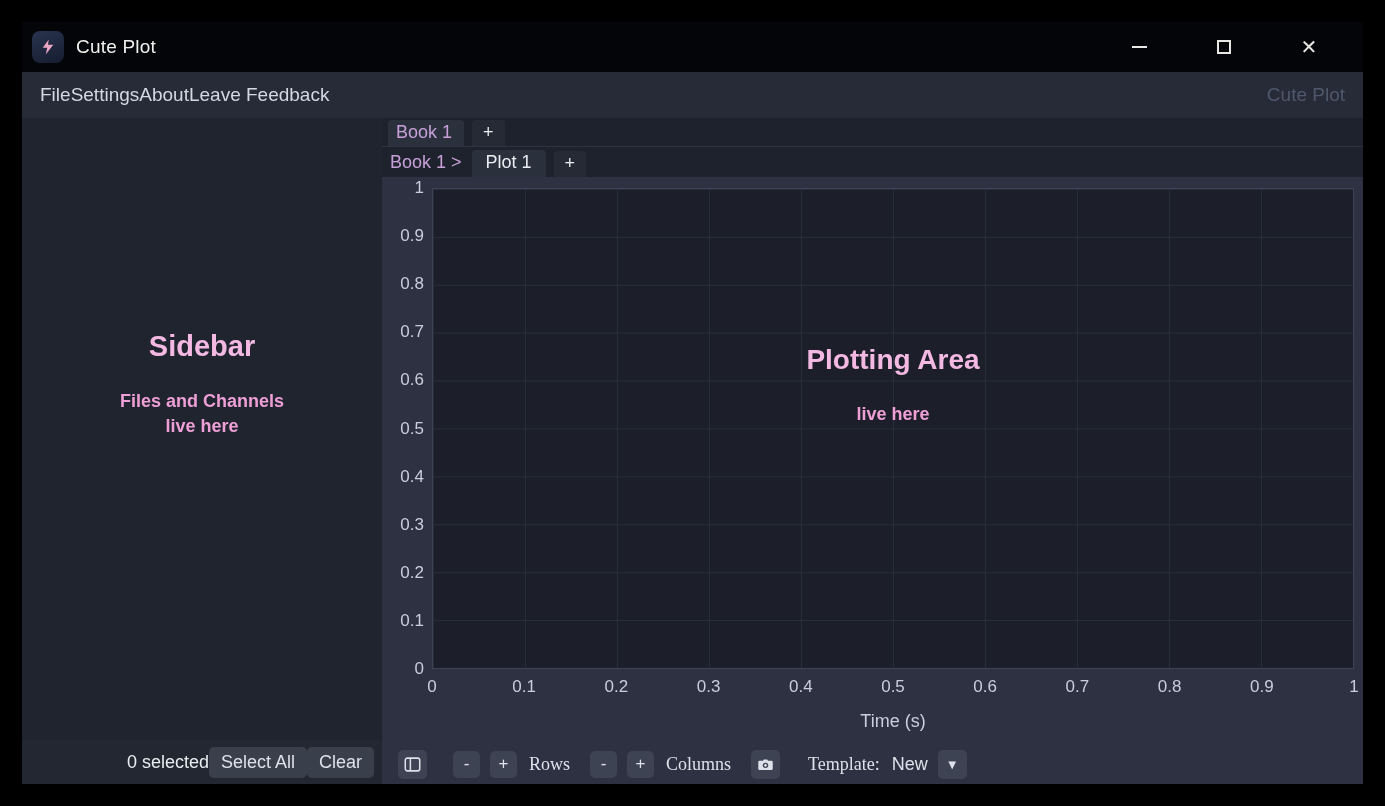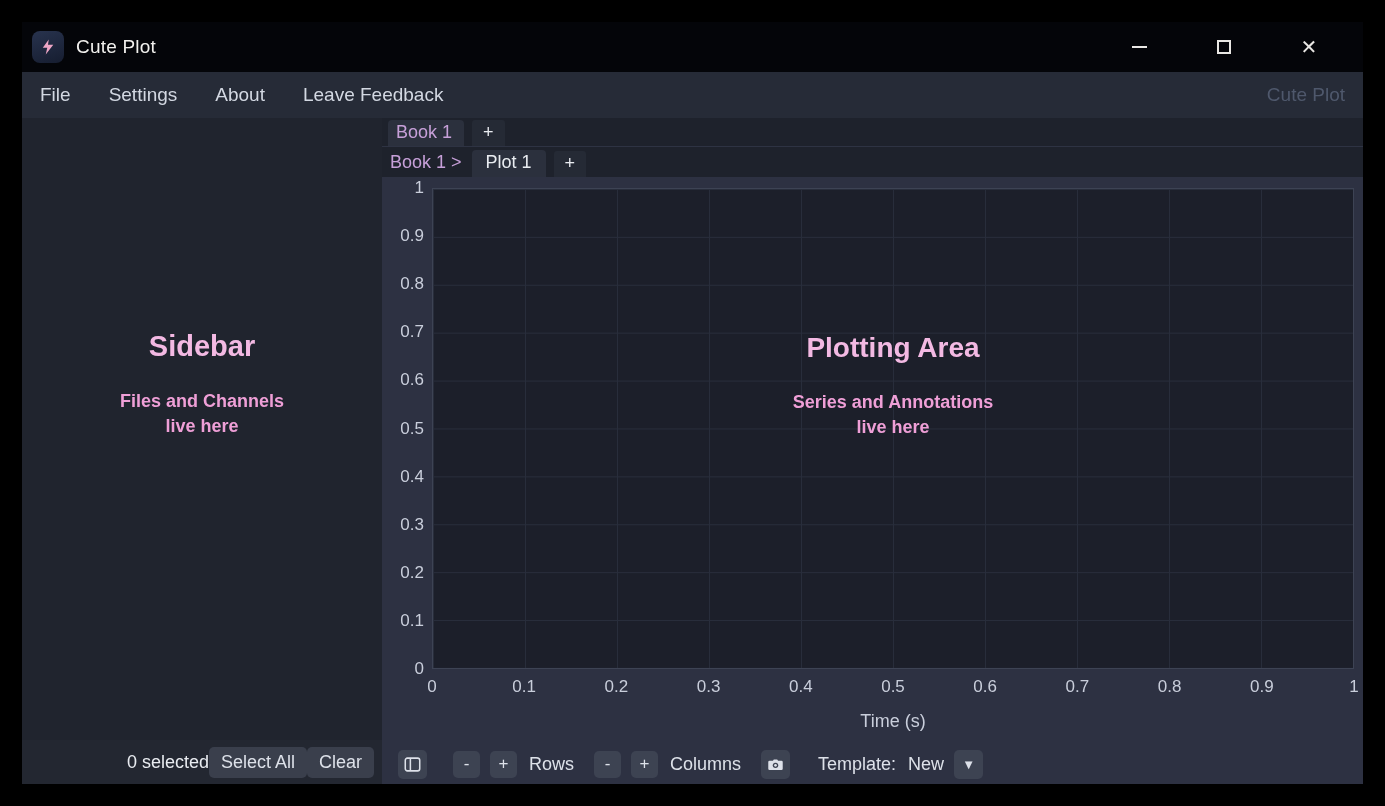--- a/index.html
+++ b/index.html
@@ -40,21 +40,21 @@
     display:flex;align-items:center;justify-content:center;margin-right:12px;}
   .app-title{font-size:19px;color:#f2f1ee;letter-spacing:.2px;}
   .titlebar .spacer{flex:1;}
   .winctl{display:flex;align-items:center;gap:57px;padding-right:30px;}
   .winctl .ctl{width:28px;height:28px;display:flex;align-items:center;justify-content:center;cursor:pointer;}
   .min-glyph{width:15px;height:2px;background:#e9e7e4;display:block;}
   .max-glyph{width:14px;height:14px;border:2px solid #e9e7e4;display:block;}
   .close-glyph{font-size:20px;color:#e9e7e4;line-height:1;}
   
   .menubar{height:46px;background:var(--menubar-bg);display:flex;align-items:center;
-    padding:0 18px;gap:38px;font-size:19px;color:var(--menu-text);flex:0 0 auto;}
+    padding:0 18px;font-size:19px;color:var(--menu-text);flex:0 0 auto;}
   .menu-item{cursor:pointer;}
   .menubar .spacer{flex:1;}
   .menubar .brand{color:var(--menu-dim);font-size:19px;}
   
   .main{flex:1;display:flex;min-height:0;}
   .sidebar{width:360px;flex:0 0 auto;background:var(--sidebar-bg);display:flex;flex-direction:column;}
   .search{margin:12px 8px 0 4px;height:42px;background:var(--search-bg);border:none;border-radius:6px;
     color:#dfe3ea;font-size:18px;padding:0 14px;outline:none;
     font-family:"Liberation Sans","DejaVu Sans",sans-serif;}
   .search::placeholder{color:var(--search-ph);}
@@ -90,21 +90,21 @@
   .xlabels{position:absolute;left:50px;right:9px;bottom:44px;height:26px;}
   .xlabels span{position:absolute;top:3px;transform:translateX(-50%);font-size:17px;color:var(--tick);}
   .xaxis-title{position:absolute;left:50px;right:9px;bottom:12px;text-align:center;
     font-size:18px;color:var(--tick);}
   
   .toolbar{height:40px;flex:0 0 auto;background:var(--panel-bg);display:flex;align-items:center;
     gap:10px;padding:0 16px;color:var(--btn-text);font-size:18px;}
   .tb-btn{background:var(--btn-bg);border:none;border-radius:5px;color:var(--btn-text);
     min-width:27px;height:27px;display:flex;align-items:center;justify-content:center;
     font-size:17px;cursor:pointer;font-family:inherit;}
-  .tb-label{margin:0 10px 0 2px;}
+  .tb-label{margin:0 10px 0 2px;font-family:Liberation Serif, serif;}
   .tb-gap{width:6px;}
   .dd-btn{font-size:13px;}
 </style>
 </head>
 <body>
 
 <div class="window">
 
   <div class="titlebar">
     <div class="app-icon">
@@ -178,21 +178,20 @@
           <span style="top:70%">0.3</span>
           <span style="top:80%">0.2</span>
           <span style="top:90%">0.1</span>
           <span style="top:100%">0</span>
         </div>
 
         <div class="canvas">
           <div class="canvas-center">
             <div class="big-pink" style="font-size:28px">Plotting Area</div>
             <div class="sub-pink">
-              <div>Series and Annotations</div>
               <div>live here</div>
             </div>
           </div>
         </div>
 
         <div class="xlabels">
           <span style="left:0%">0</span>
           <span style="left:10%">0.1</span>
           <span style="left:20%">0.2</span>
           <span style="left:30%">0.3</span>

